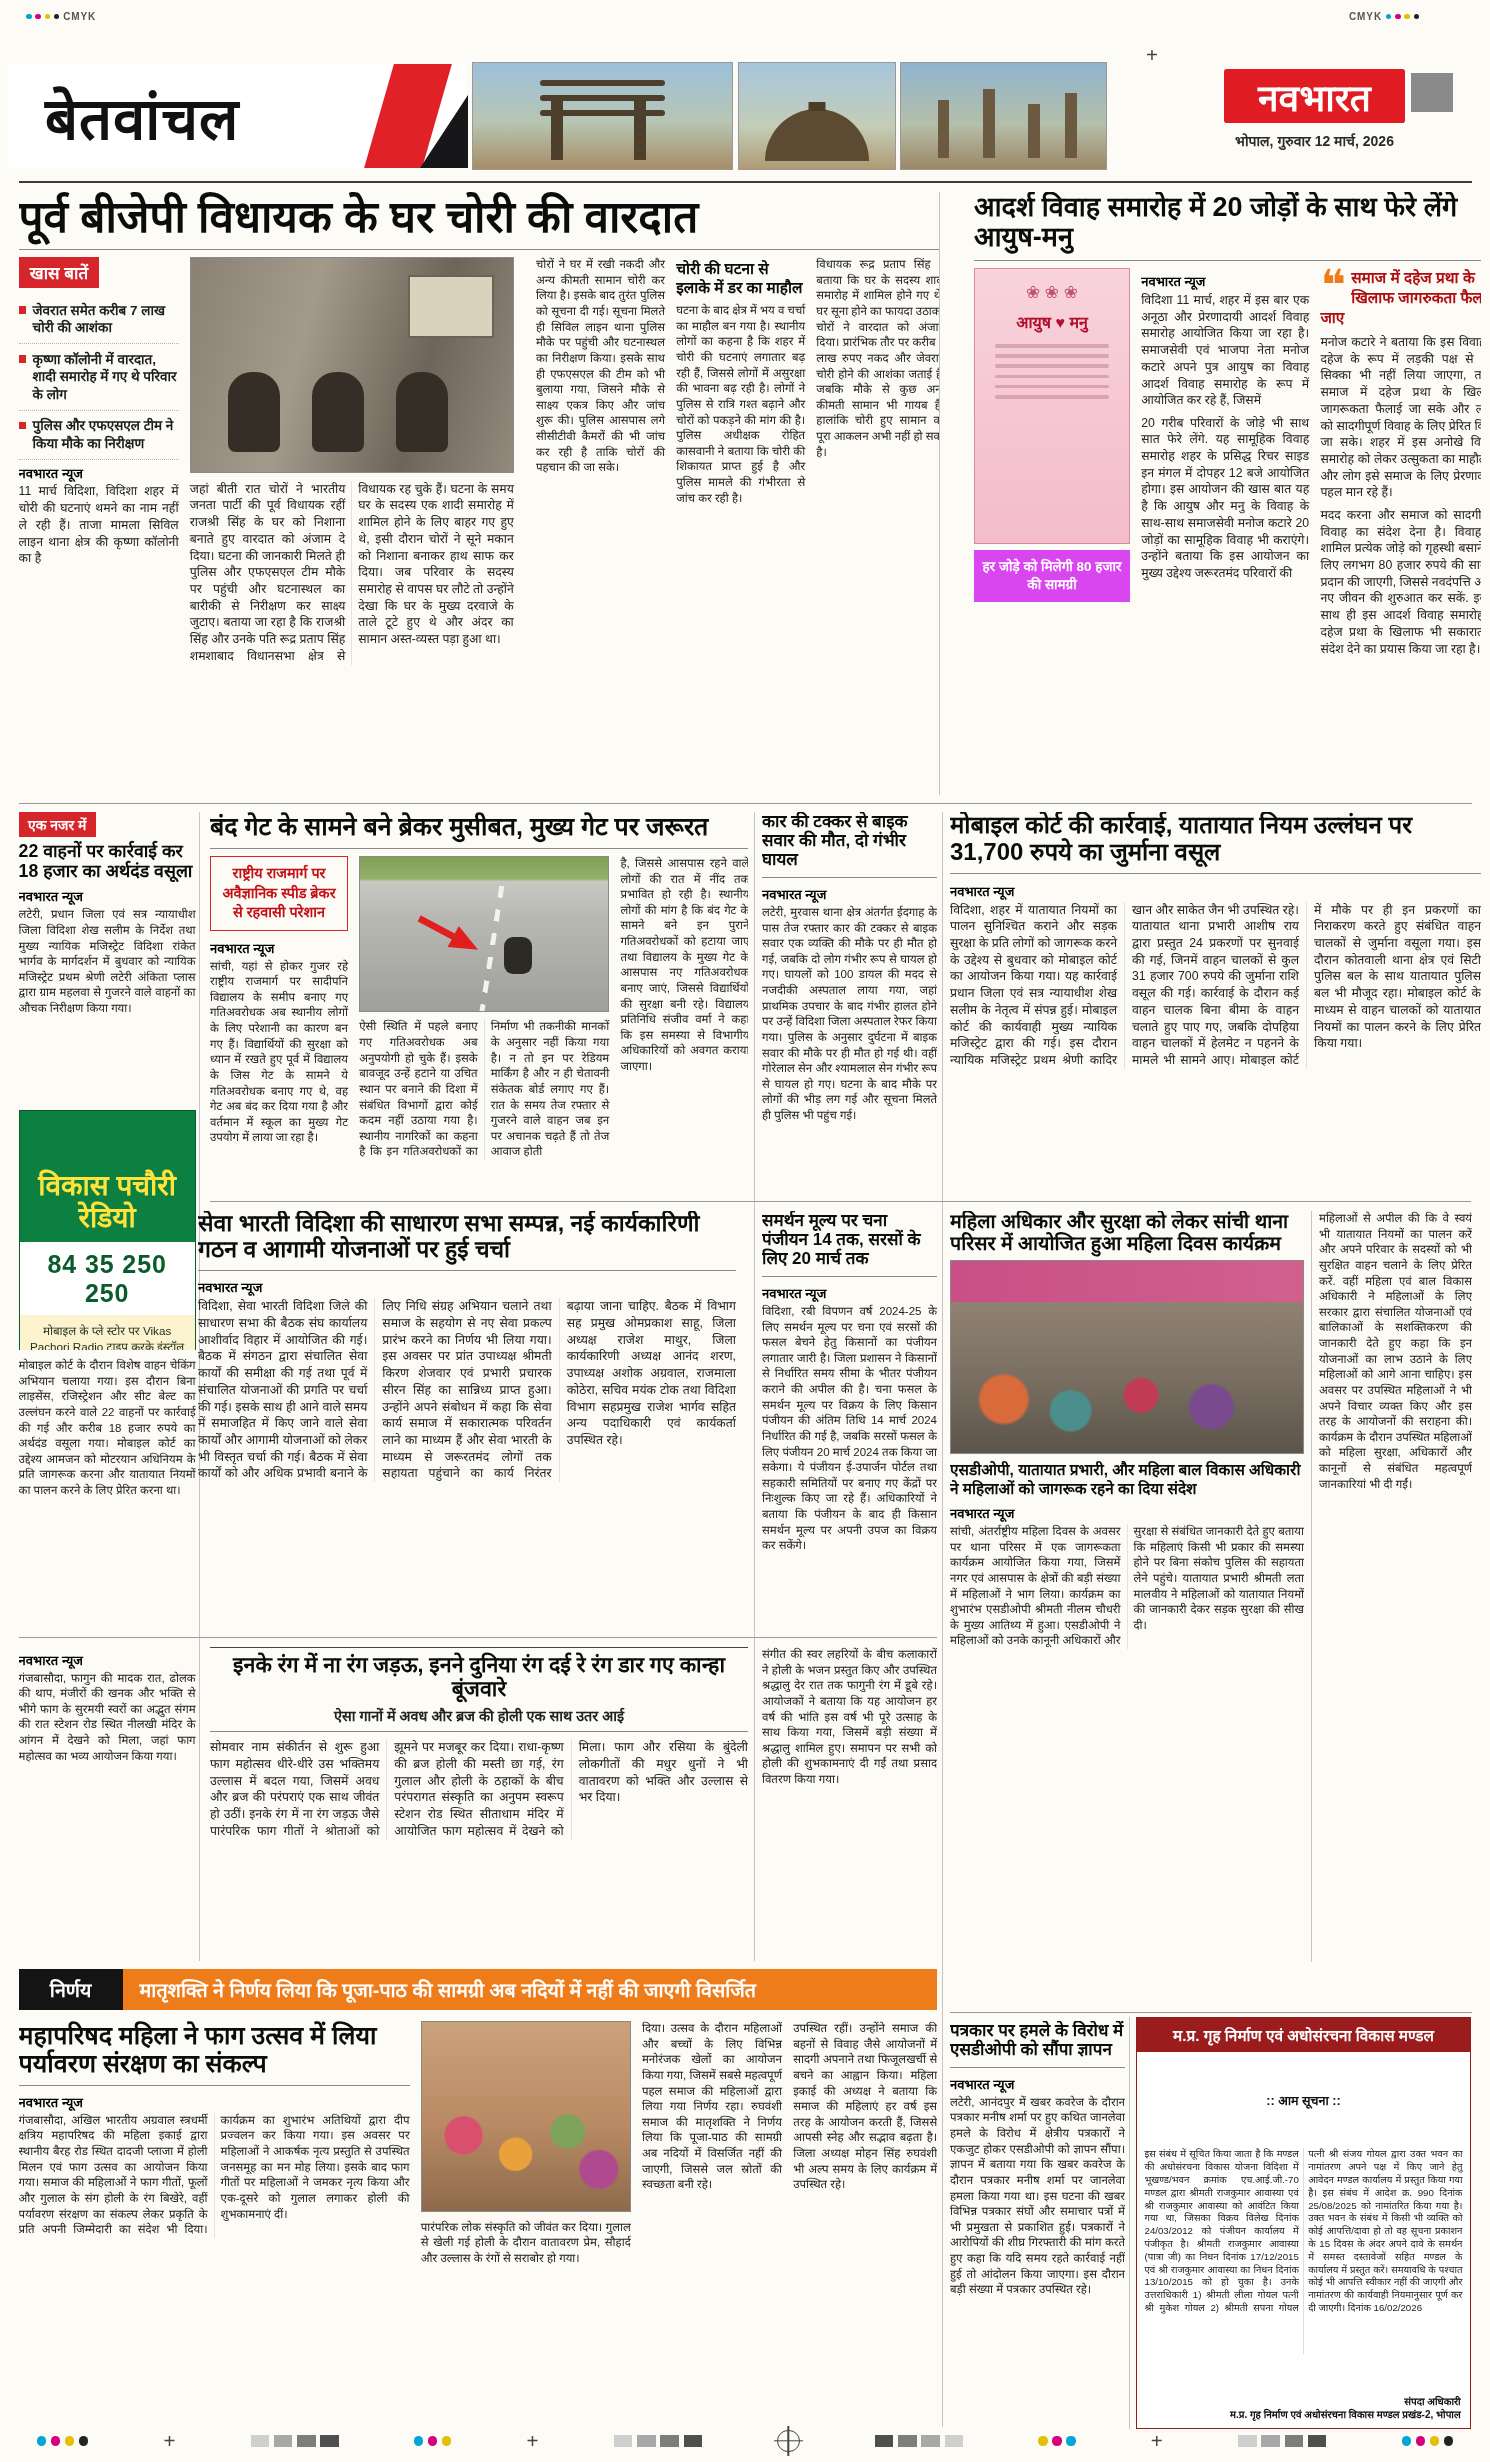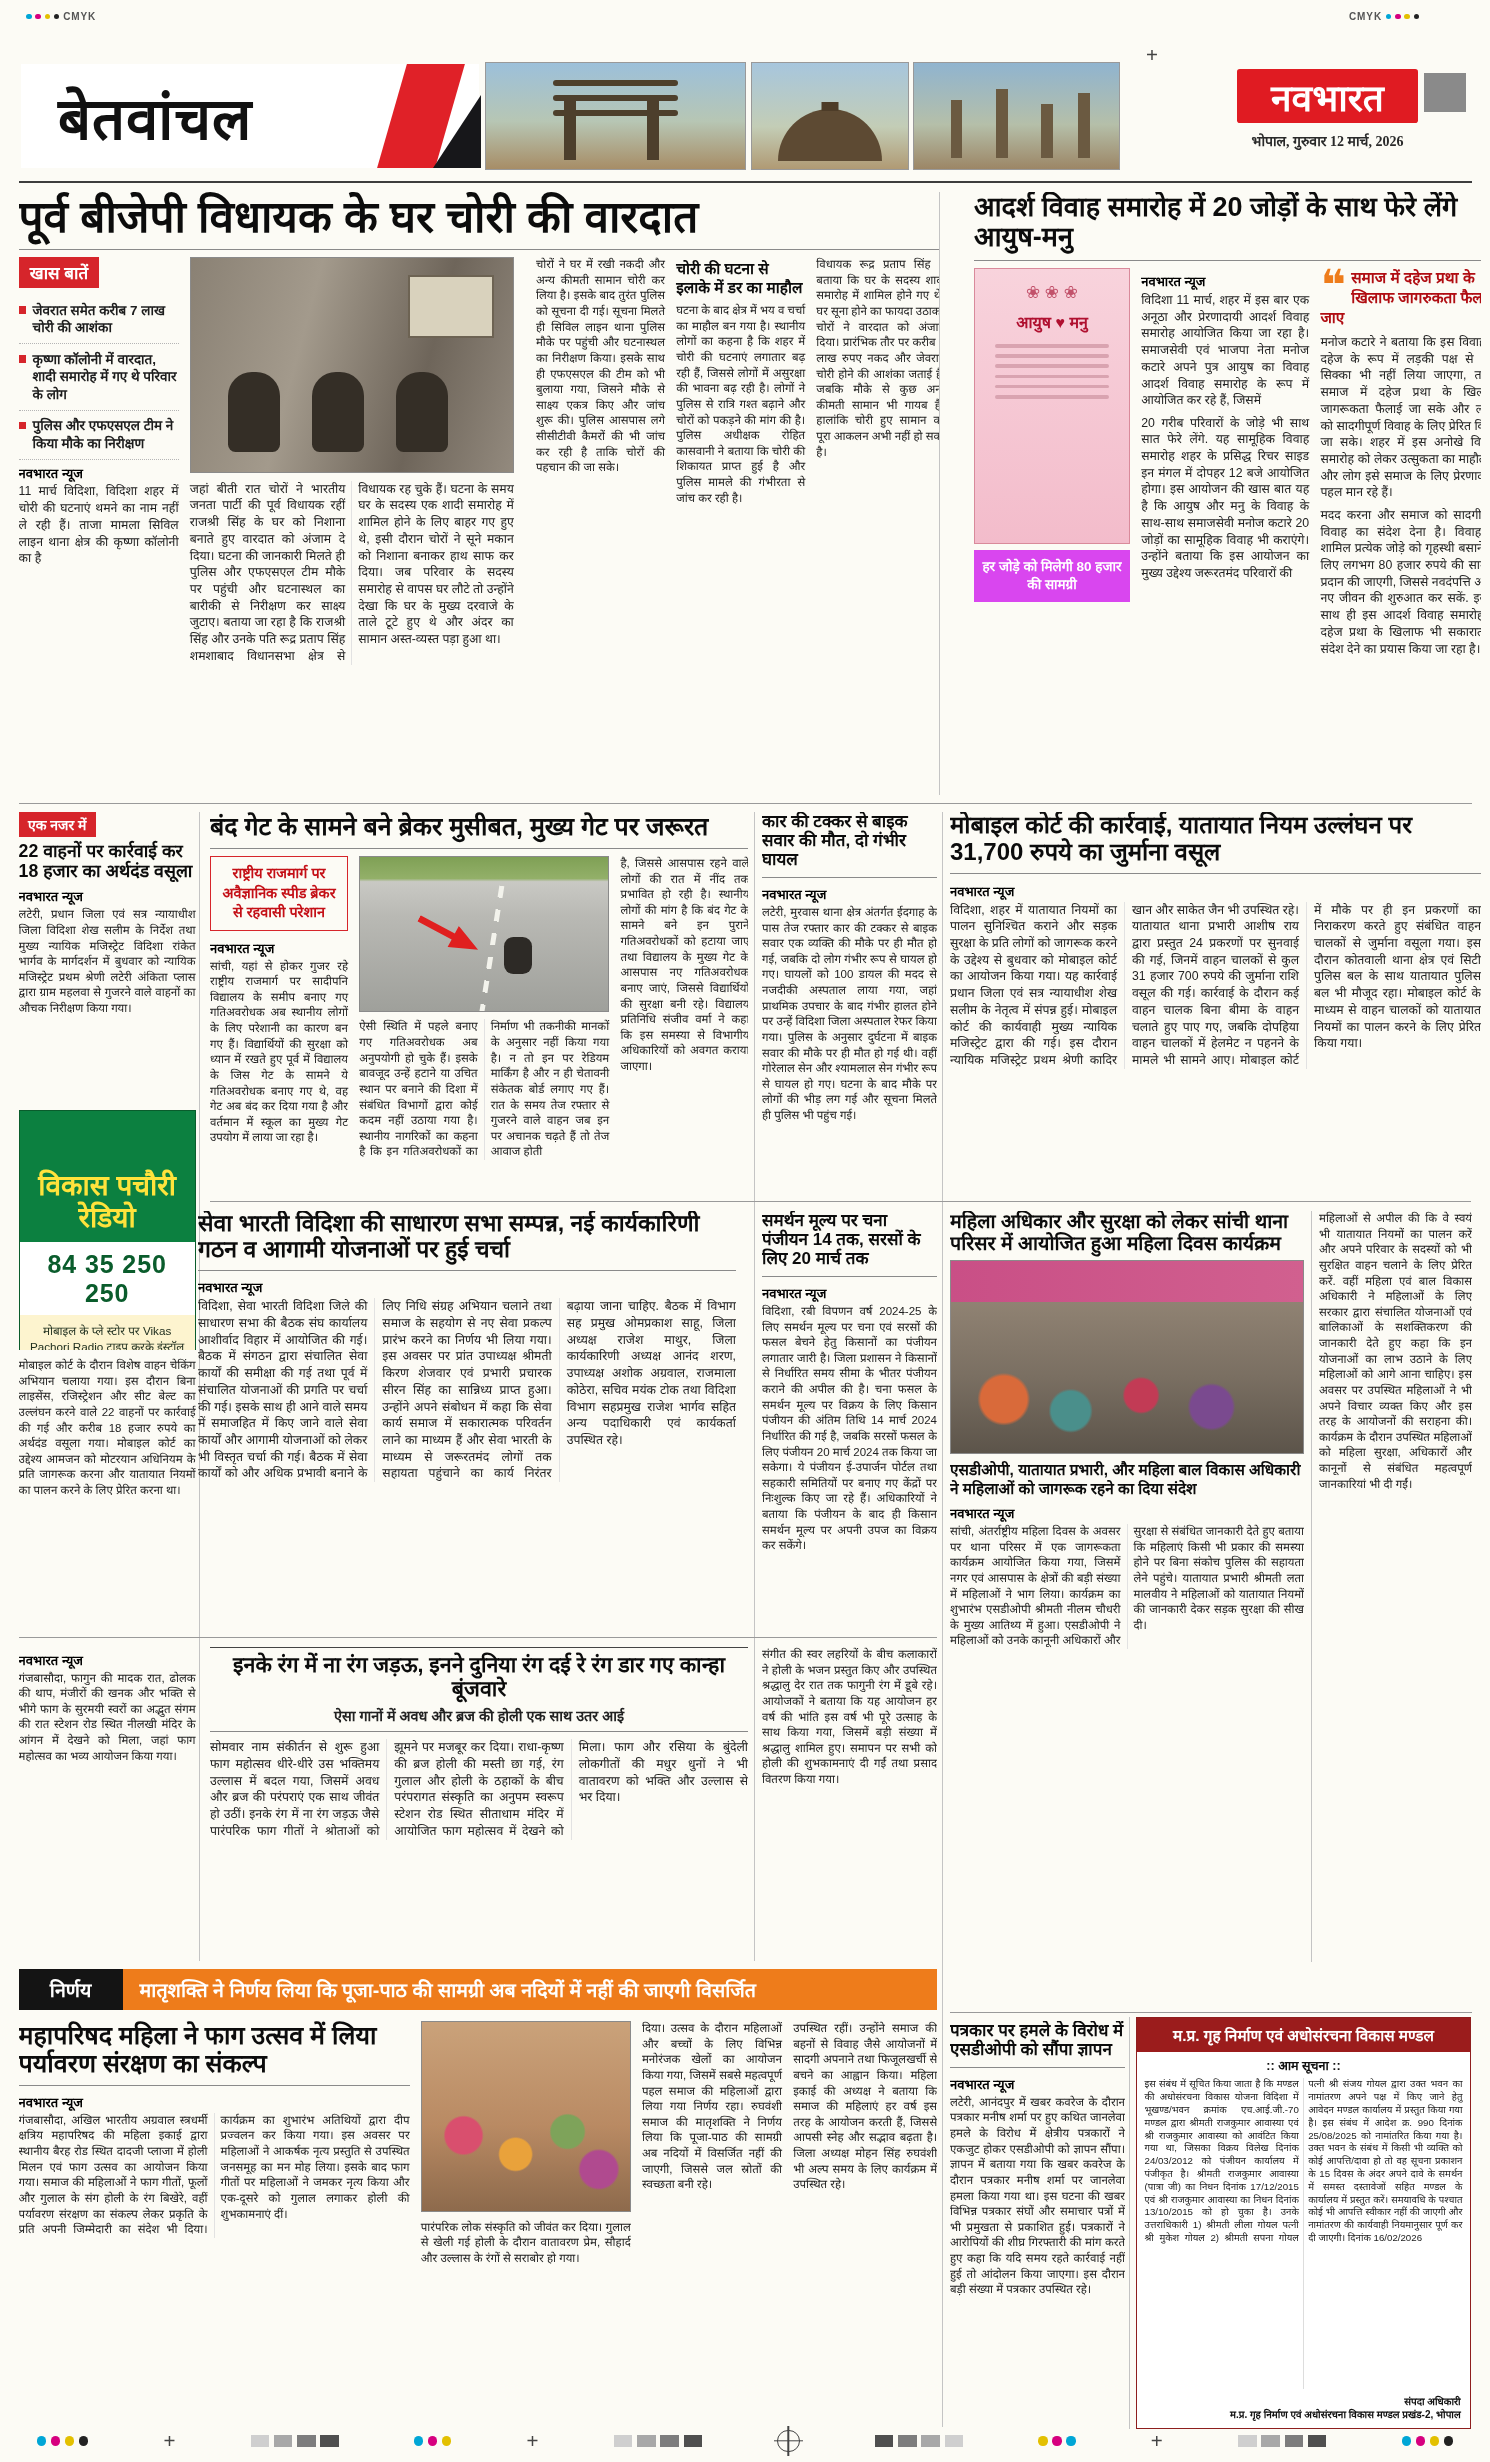--- a/index.html
+++ b/index.html
@@ -71,21 +71,21 @@
 
 .adbox{width:100%;height:100%;border:1.9px solid #0a5c2c;background:#0c8040;display:flex;flex-direction:column;}
 .ad-title{color:#ffe33c;font-weight:bold;font-size:28px;text-align:center;line-height:1.15;padding:11.2px 5.6px 7.5px;margin-top:48px;}
 .ad-phone{background:#fff;color:#0a5c2c;font-weight:bold;font-size:25px;text-align:center;padding:7.5px 1.9px;letter-spacing:0.9px;}
 .ad-text{background:#fdf4cf;color:#21301f;font-size:11.7px;line-height:1.35;padding:8.4px 9.3px;flex:1;text-align:center;}
 
 .nirnay{display:flex;height:41px;}
 .nirnay-label{background:#141414;color:#fff;font-weight:bold;font-size:19.6px;display:flex;align-items:center;justify-content:center;width:104px;}
 .nirnay-bar{background:#ee7c1b;color:#fff;font-weight:bold;font-size:19.6px;display:flex;align-items:center;padding-left:17px;flex:1;}
 
-.notice{border:1.9px solid #8e1e1e;height:100%;display:flex;flex-direction:column;background:#fff;}
+.notice{border:1.9px solid #8e1e1e;height:100%;display:flex;flex-direction:column;background:#fff;gap:35px;}
 .notice-head{background:#9b1c1c;color:#fff;font-weight:bold;font-size:15.4px;text-align:center;padding:6.5px 3.7px;}
 .notice-sub{font-weight:bold;font-size:12.6px;text-align:center;padding:4.7px 0 2.8px;color:#111;}
 .notice-body{font-size:9.7px;line-height:1.32;text-align:justify;padding:1.9px 7.5px;column-count:2;column-gap:9.3px;column-rule:0.9px solid #ddd;flex:1;color:#222;}
 .notice-sign{text-align:right;font-size:10px;font-weight:bold;padding:3.7px 9.3px 7.5px;color:#111;line-height:1.3;}
 
 .regmark{position:absolute;font-size:10px;font-weight:bold;color:#555;letter-spacing:0.9px;display:flex;align-items:center;gap:3.7px;}
 .dot{display:inline-block;width:9.3px;height:9.3px;border-radius:50%;}
 .dot.sm{width:5.6px;height:5.6px;}
 .dc{background:#00a6d6;}.dm{background:#d6007f;}.dy{background:#e3c000;}.dk{background:#222;}
 .sq{display:inline-block;width:18.6px;height:11.2px;}
@@ -112,21 +112,21 @@
   </div>
   <div class="regmark" style="left:1349px;top:11.2px;">
     <span>CMYK</span>
     <i class="dot sm dc"></i>
     <i class="dot sm dm"></i>
     <i class="dot sm dy"></i>
     <i class="dot sm dk"></i>
   </div>
   <div class="plus" style="position:absolute;left:1146px;top:43px;">+</div>
 
-  <div class="sec" style="left:21px;top:60px;width:1445px;height:114px;font-family:Liberation Serif, serif;">
+  <div class="sec" style="left:8px;top:60px;width:1445px;height:114px;">
     <div class="edition">
       <span class="edition-title">बेतवांचल</span>
       <div class="deco-red"></div>
       <div class="deco-black"></div>
     </div>
     <div class="mphotos">
       <div class="mphoto p1">
         <div class="gate-pillar" style="left:30%;"></div>
         <div class="gate-pillar" style="left:62%;"></div>
         <div class="gate-beam" style="top:17px;"></div>

